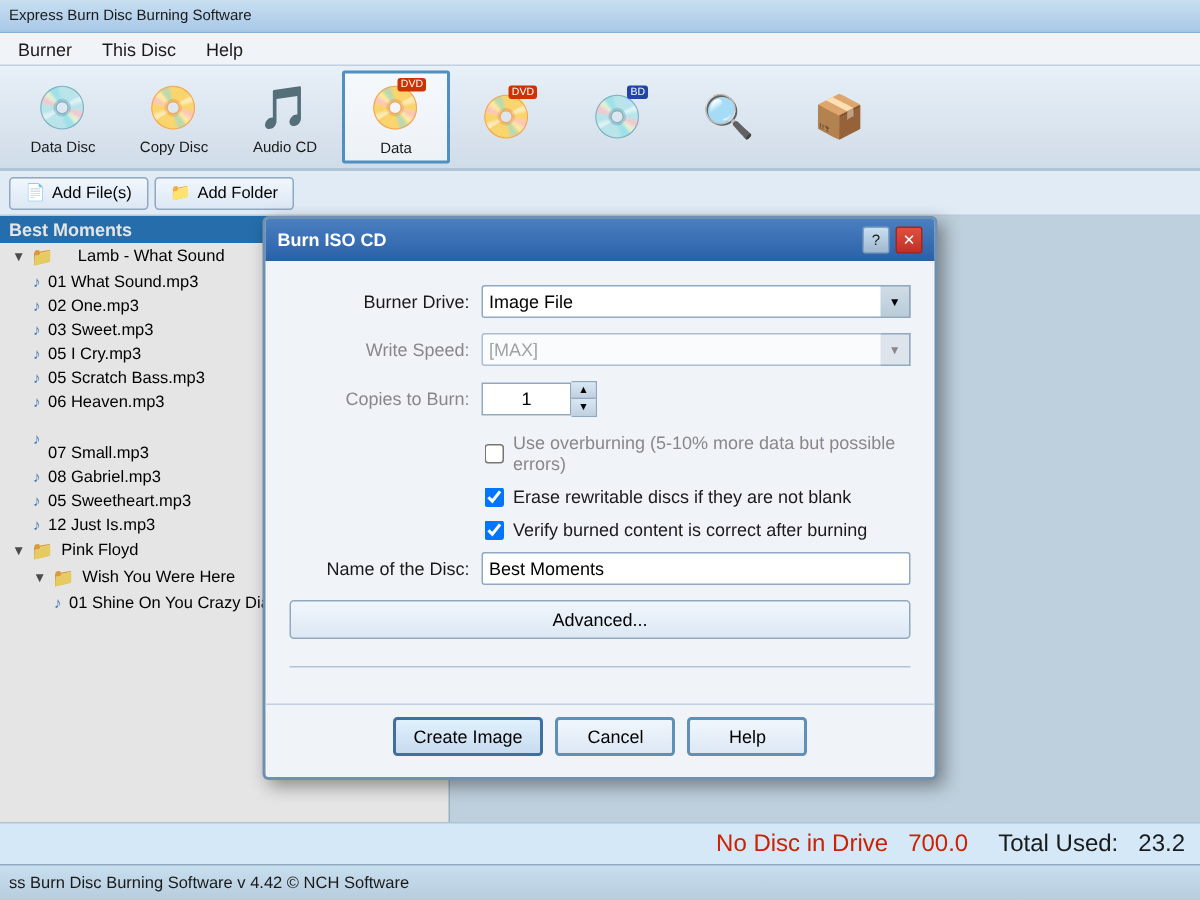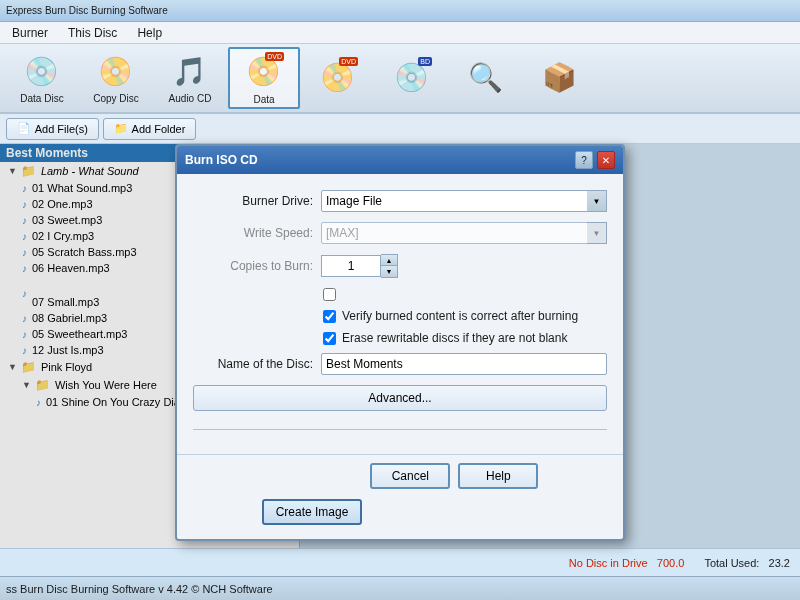--- a/index.html
+++ b/index.html
@@ -141,21 +141,21 @@
 
     
     .status-bar {
       background: #d4e8f7;
       height: 28px;
       display: flex;
       align-items: center;
       justify-content: flex-end;
       padding: 0 10px;
       border-top: 1px solid #b0c4d8;
-      font-size: 11px;
+      font-size: 16px;
       color: #cc2200;
       gap: 20px;
     }
 
     
     .footer {
       background: linear-gradient(to bottom, #c8dff0, #b8ccdc);
       height: 24px;
       display: flex;
       align-items: center;
@@ -362,21 +362,20 @@
       background: linear-gradient(to bottom, #f0f6fc, #dde8f4);
       border: 2px solid #6090b8;
       border-radius: 3px;
       font-size: 12px;
       cursor: pointer;
       padding: 0 12px;
     }
     .dialog-btn.primary {
       border: 2px solid #4070a0;
       background: linear-gradient(to bottom, #e0f0fc, #c8dcf0);
-      margin-top: 36px;
     }
   </style>
 </head>
 <body>
 
 <div class="title-bar">
   <span>Express Burn Disc Burning Software</span>
 </div>
 
 <div class="menu-bar">
@@ -442,21 +441,21 @@
 
 <div class="main-area">
 
   <div class="file-tree">
     <div class="tree-header">Best Moments</div>
     <div id="tree-container">
         <div class="tree-item">
           <div class="tree-row tree-indent-1">
             <span style="font-size: 9px; margin-right: 2px; color: rgb(85, 85, 85);">▼</span>
             <span><span style="color:#e8a020;font-size:12px;">📁</span></span>
-            <span style="margin-left: 3px; font-style: italic;">Lamb - What Sound</span>
+            <span style="margin-left: 14px;">Lamb - What Sound</span>
           </div>
         </div>
         <div class="tree-item">
           <div class="tree-row tree-indent-2">
             <span><span style="color:#4488cc;font-size:10px;">♪</span></span>
             <span style="margin-left: 3px;">01 What Sound.mp3</span>
           </div>
         </div>
         <div class="tree-item">
           <div class="tree-row tree-indent-2">
@@ -466,21 +465,21 @@
         </div>
         <div class="tree-item">
           <div class="tree-row tree-indent-2">
             <span><span style="color:#4488cc;font-size:10px;">♪</span></span>
             <span style="margin-left: 3px;">03 Sweet.mp3</span>
           </div>
         </div>
         <div class="tree-item">
           <div class="tree-row tree-indent-2">
             <span><span style="color:#4488cc;font-size:10px;">♪</span></span>
-            <span style="margin-left: 3px;">02 I Cry.mp3</span>
+            <span style="margin-left: 3px;">05 I Cry.mp3</span>
           </div>
         </div>
         <div class="tree-item">
           <div class="tree-row tree-indent-2">
             <span><span style="color:#4488cc;font-size:10px;">♪</span></span>
             <span style="margin-left: 3px;">05 Scratch Bass.mp3</span>
           </div>
         </div>
         <div class="tree-item">
           <div class="tree-row tree-indent-2">
@@ -577,32 +576,33 @@
             <div class="spinner-btns">
               <button class="spinner-btn">▲</button>
               <button class="spinner-btn">▼</button>
             </div>
           </div>
         </div>
 
         
         <div class="checkbox-row">
           <input type="checkbox" id="overburn" style="">
+          <label for="overburn" class="checkbox-label disabled">Use overburning (5-10% more data but possible errors)</label>
+        </div>
+
+        
+        <div class="checkbox-row">
+          <input type="checkbox" id="erase" checked="" style="">
+          <label for="erase" class="checkbox-label">Erase rewritable discs if they are not blank</label>
         </div>
 
         
         <div class="checkbox-row">
           <input type="checkbox" id="verify" checked="" style="">
           <label for="verify" class="checkbox-label">Verify burned content is correct after burning</label>
-        </div>
-
-        
-        <div class="checkbox-row">
-          <input type="checkbox" id="erase" checked="" style="">
-          <label for="erase" class="checkbox-label">Erase rewritable discs if they are not blank</label>
         </div>
 
         
         <div class="form-row">
           <span class="form-label">Name of the Disc:</span>
           <input type="text" class="form-control" value="Best Moments" style="">
         </div>
 
         
         <button class="advanced-btn">Advanced...</button>

